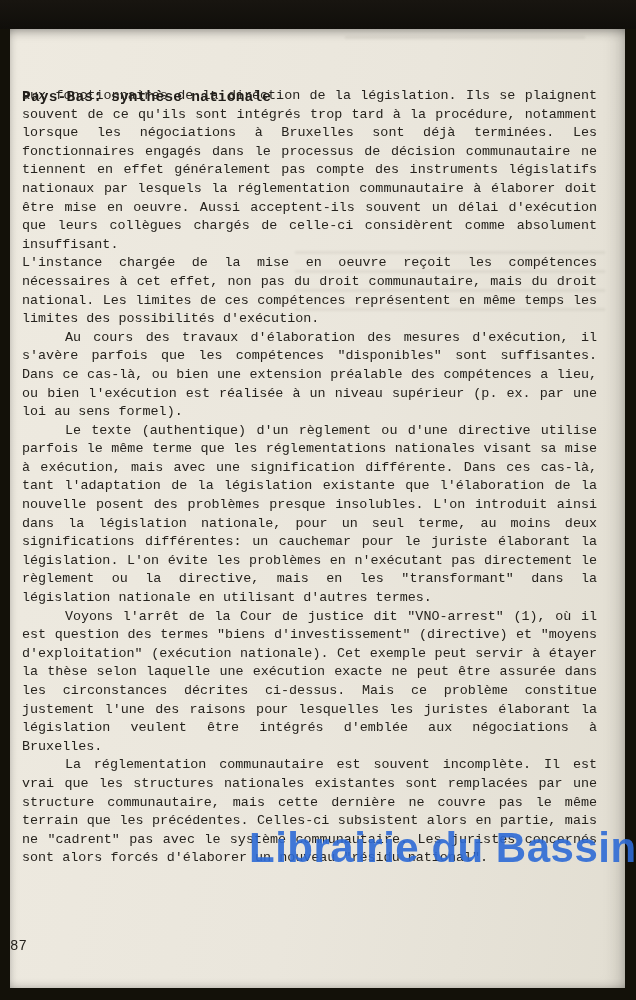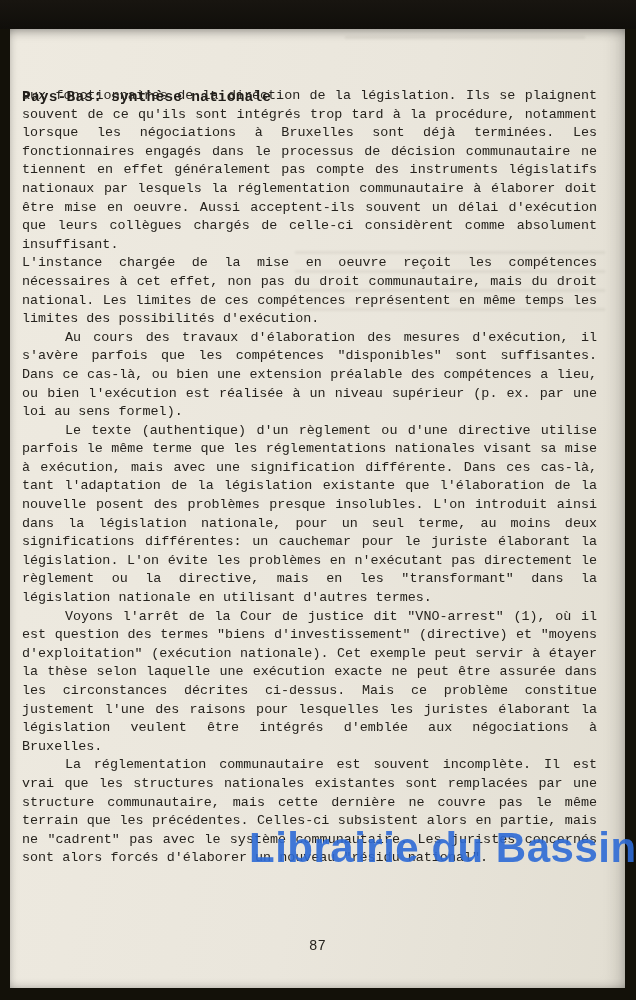--- a/index.html
+++ b/index.html
@@ -37,21 +37,21 @@
     color: #26231e;
   }
   .text-block p.indent { text-indent: 3.2em; }
   .section-heading {
     font-weight: bold; font-size: 14.5px; color: #201d19;
     letter-spacing: .3px;
     margin: 27px 0 17px 0;
   }
   .page-number {
     position: absolute; left: 0; right: 0; bottom: 34px;
-    text-align: center; font-size: 14px; color: #26231e;
+    font-size: 14px; color: #26231e;
   }
   .watermark {
     position: absolute; left: 249px; top: 824px;
     font-family: "Liberation Sans", sans-serif;
     font-size: 42px; font-weight: bold; letter-spacing: .5px;
     white-space: nowrap; opacity: .9;
     pointer-events: none;
   }
   .ghost {
     position: absolute; filter: blur(1.3px); opacity: .5; pointer-events: none;

